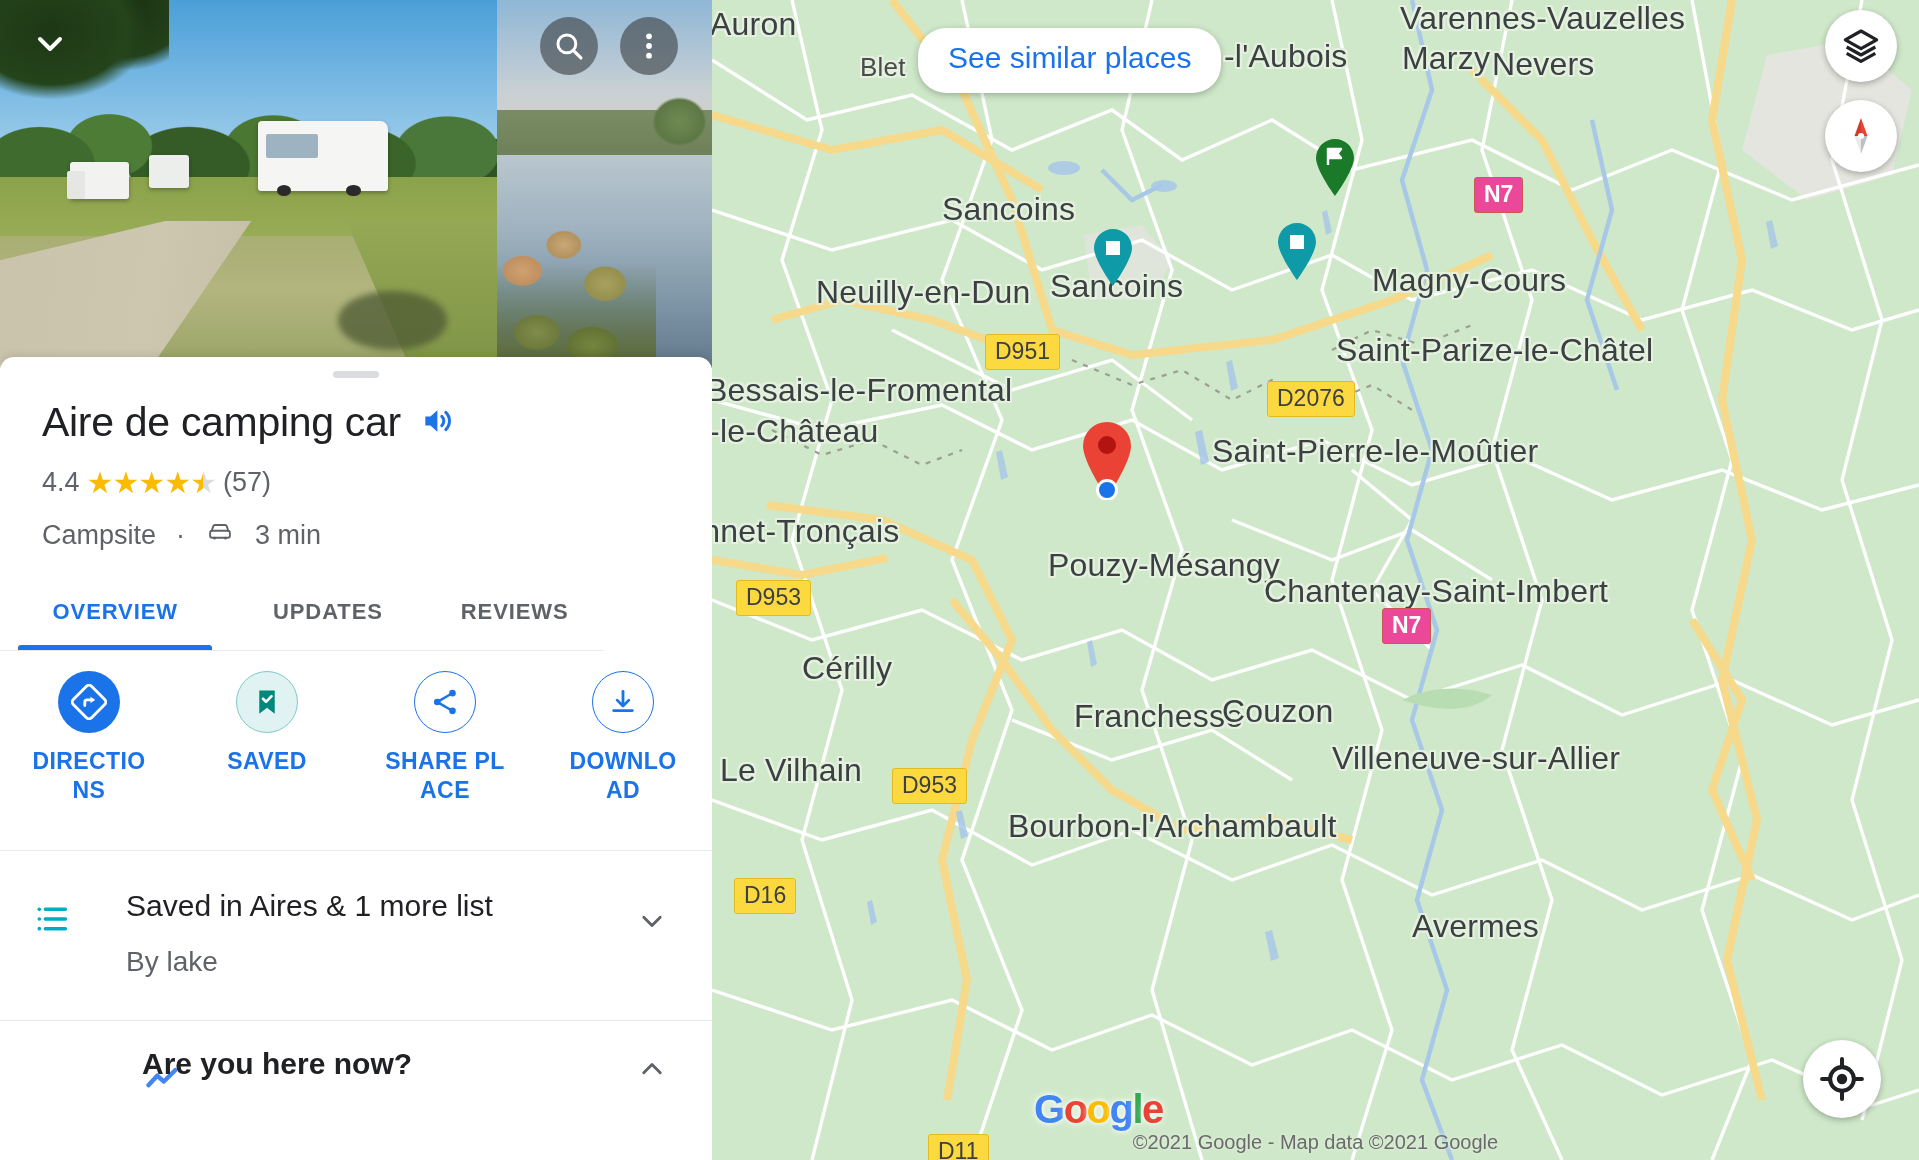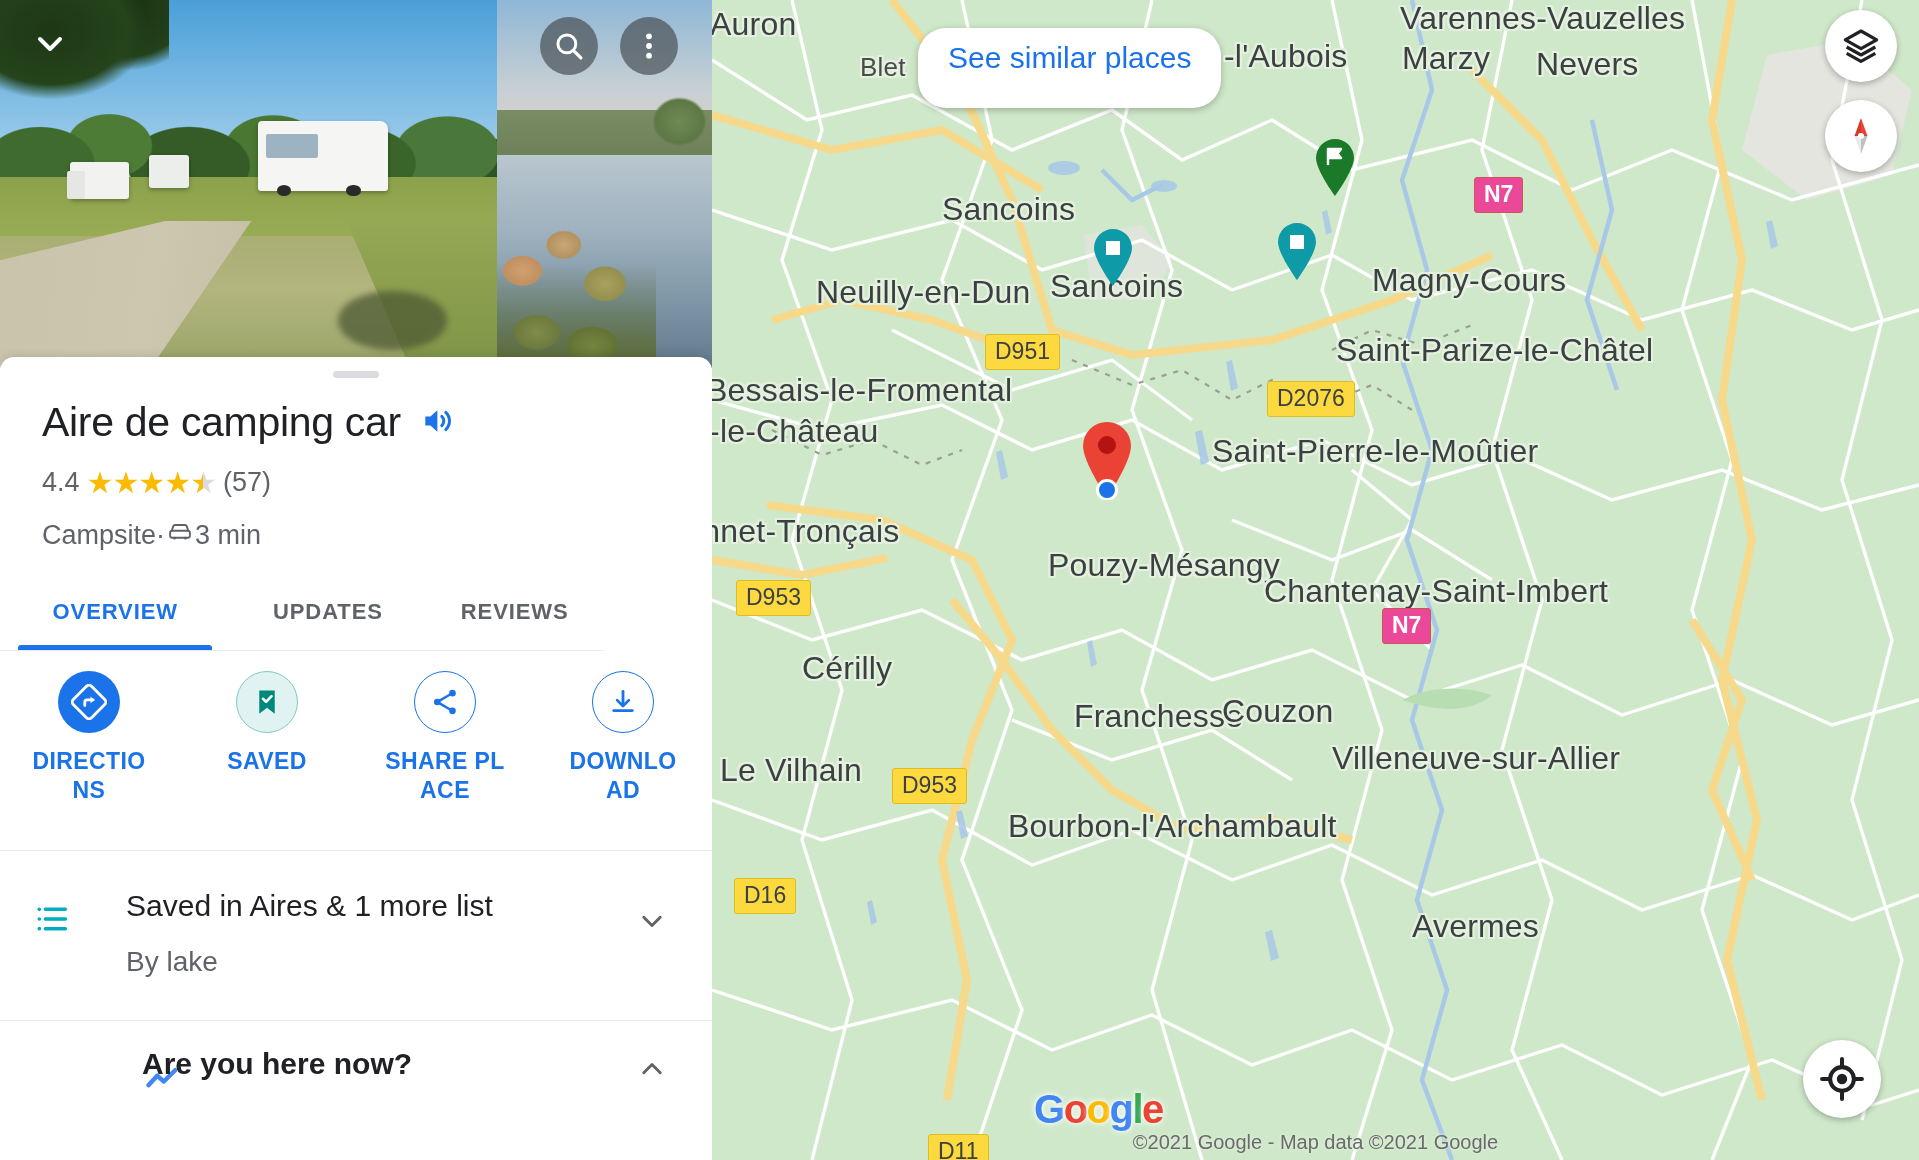--- a/index.html
+++ b/index.html
@@ -154,21 +154,21 @@
   }
   .stars { display:inline-flex; align-items:center; }
   .star { font-size:30px; line-height:1; color:#fabb05; letter-spacing:-1px; }
   .star.half {
     background: linear-gradient(90deg, #fabb05 50%, #dadce0 50%);
     -webkit-background-clip: text; background-clip: text;
     -webkit-text-fill-color: transparent; color: transparent;
   }
   #meta-row {
     position:absolute; left:42px; top:160px;
-    display:flex; align-items:center; gap:0;
+    display:flex; align-items:center; gap:20px;
     font-size:27px; color:#5f6368;
   }
 
   
   #tabs {
     position:absolute; left:0; top:216px; width:604px; height:78px;
     border-bottom:1px solid #e8eaed;
     display:flex; align-items:stretch;
   }
   .tab {
@@ -263,21 +263,21 @@
     box-shadow: 0 2px 6px rgba(0,0,0,.28);
     display:flex; align-items:center; justify-content:center;
   }
   #ctrl-layers  { right:22px; top:10px;   width:72px; height:72px; }
   #ctrl-compass { right:22px; top:100px;  width:72px; height:72px; }
   #ctrl-locate  { right:38px; top:1040px; width:78px; height:78px; }
 
   #similar-btn {
     position:absolute; left:206px; top:28px;
     background:#fff; border-radius:28px;
-    padding:13px 30px 33px;
+    padding:13px 30px 18px;
     box-shadow: 0 2px 7px rgba(0,0,0,.26);
     font-size:30px; color:#1a73e8; font-weight:500;
     white-space:nowrap;
   }
   #google-logo {
     position:absolute; left:322px; bottom:28px;
     font-size:40px; font-weight:700; letter-spacing:-1.5px;
     text-shadow: 0 0 4px rgba(255,255,255,.95), 0 0 8px rgba(255,255,255,.8);
   }
   #google-logo .b { color:#4285f4; } #google-logo .r { color:#ea4335; }
@@ -542,21 +542,21 @@
     </svg>
 
     <div id="similar-btn">See similar places</div>
 
     <div id="labels-layer">
         <div class="map-label big" style="left: -128px; top: 6px;">Dun-sur-Auron</div>
         <div class="map-label big" style="left: 688px; top: 0px;">Varennes-Vauzelles</div>
         <div class="map-label" style="left: 148px; top: 52px;">Blet</div>
         <div class="map-label big" style="left: 512px; top: 38px;">-l'Aubois</div>
         <div class="map-label big" style="left: 690px; top: 40px;">Marzy</div>
-        <div class="map-label big" style="left: 780px; top: 46px; margin-left: 44px;">Nevers</div>
+        <div class="map-label big" style="left: 780px; top: 46px;">Nevers</div>
         <div class="map-label big" style="left: 230px; top: 191px;">Sancoins</div>
         <div class="map-label big" style="left: 338px; top: 268px;">Sancoins</div>
         <div class="map-label big" style="left: 104px; top: 274px;">Neuilly-en-Dun</div>
         <div class="map-label big" style="left: 660px; top: 262px;">Magny-Cours</div>
         <div class="map-label big" style="left: 624px; top: 332px;">Saint-Parize-le-Châtel</div>
         <div class="map-label big" style="left: -6px; top: 372px;">Bessais-le-Fromental</div>
         <div class="map-label big" style="left: -84px; top: 413px;">Ainay-le-Château</div>
         <div class="map-label big" style="left: 500px; top: 433px;">Saint-Pierre-le-Moûtier</div>
         <div class="map-label big" style="left: -134px; top: 513px;">Saint-Bonnet-Tronçais</div>
         <div class="map-label big" style="left: 336px; top: 547px;">Pouzy-Mésangy</div>

